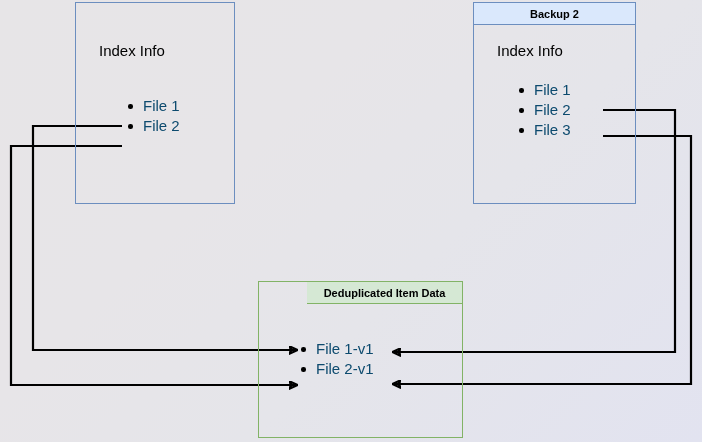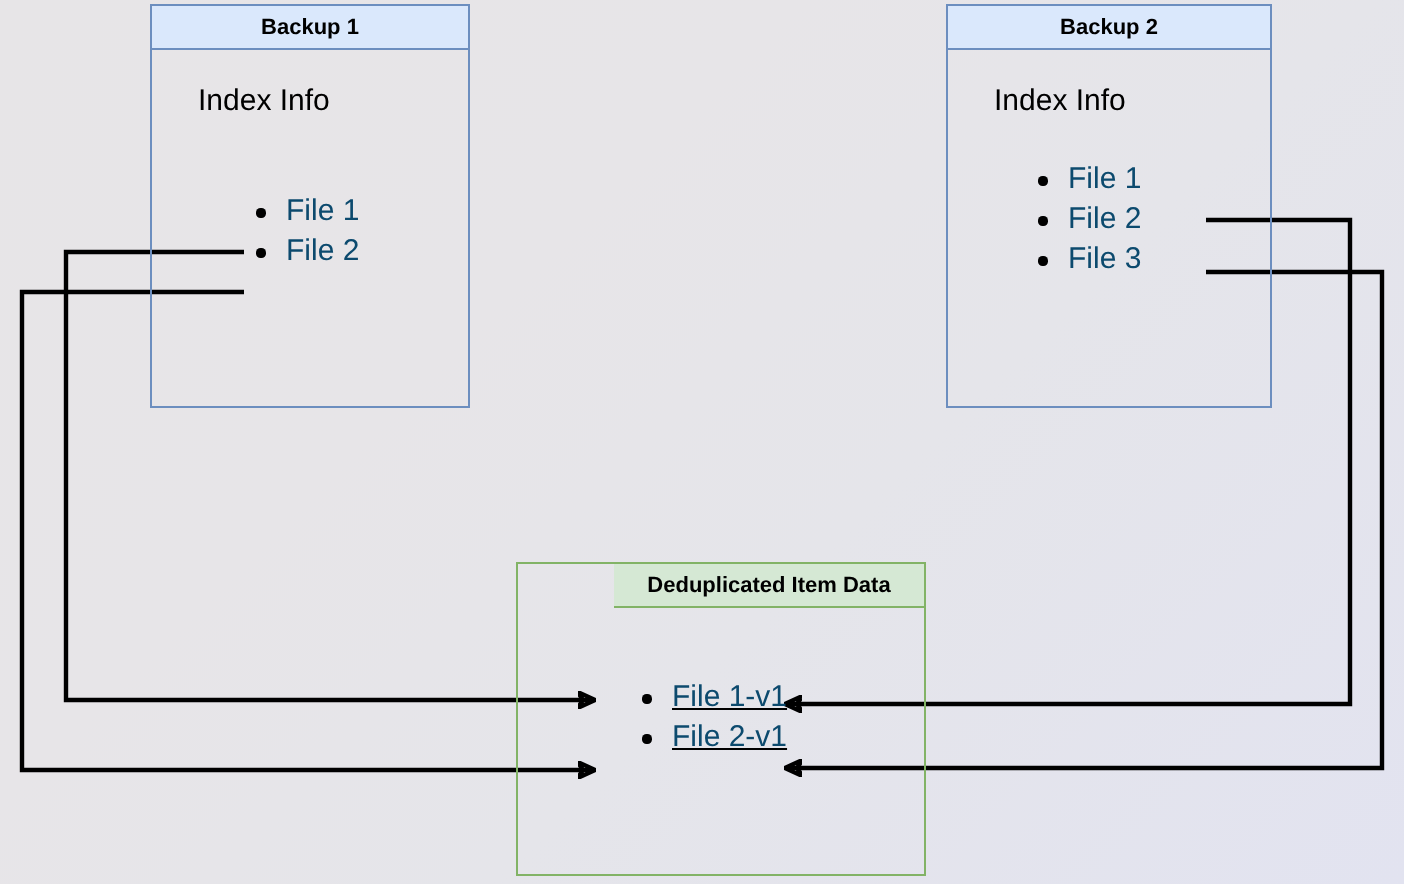--- a/index.html
+++ b/index.html
@@ -108,39 +108,38 @@
     <path d="M 122,126 L 33,126 L 33,350 L 297,350" marker-end="url(#arrow-right)"></path>
 
     <path d="M 122,146 L 11,146 L 11,385 L 297,385" marker-end="url(#arrow-right)"></path>
 
     <path d="M 603,110 L 675,110 L 675,352 L 393,352" marker-end="url(#arrow-left)"></path>
 
     <path d="M 603,136 L 691,136 L 691,384 L 393,384" marker-end="url(#arrow-left)"></path>
   </svg>
 
   <div class="node" style="left:75px; top:2px; width:160px; height:202px;">
-    <div class="node-header">Backup 1</div>
     <div class="index-label" style="left:23px; top:39px;">Index Info</div>
     <ul class="bullet-list" style="left:50px; top:93px;">
       <li>File 1</li>
       <li>File 2</li>
     </ul>
   </div>
 
   <div class="node" style="left:473px; top:2px; width:163px; height:202px;">
     <div class="node-header">Backup 2</div>
     <div class="index-label" style="left:23px; top:39px;">Index Info</div>
     <ul class="bullet-list" style="left:43px; top:77px;">
       <li>File 1</li>
       <li>File 2</li>
       <li>File 3</li>
     </ul>
   </div>
 
   <div class="node green" style="left:258px; top:281px; width:205px; height:157px;padding-left:48px;">
     <div class="node-header">Deduplicated Item Data</div>
-    <ul class="bullet-list" style="left:60px; top:57px;text-decoration:underline;">
+    <ul class="bullet-list" style="left:40px; top:57px;">
       <li>File 1-v1</li>
       <li>File 2-v1</li>
     </ul>
   </div>
 
 </div>
 
 </body></html>

